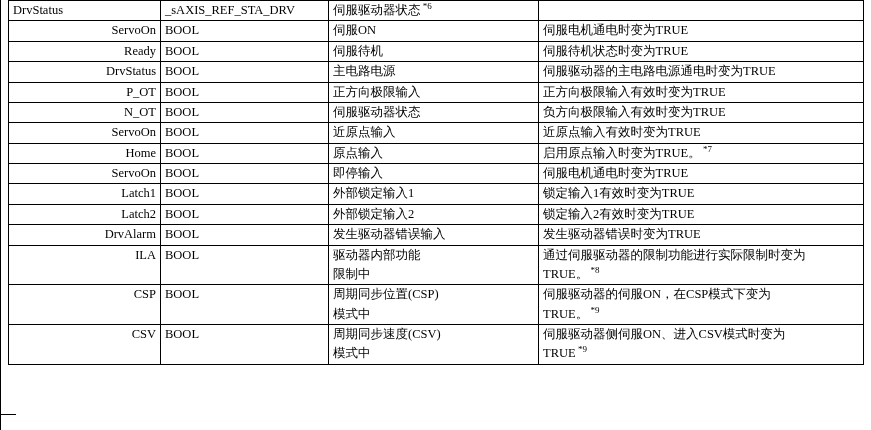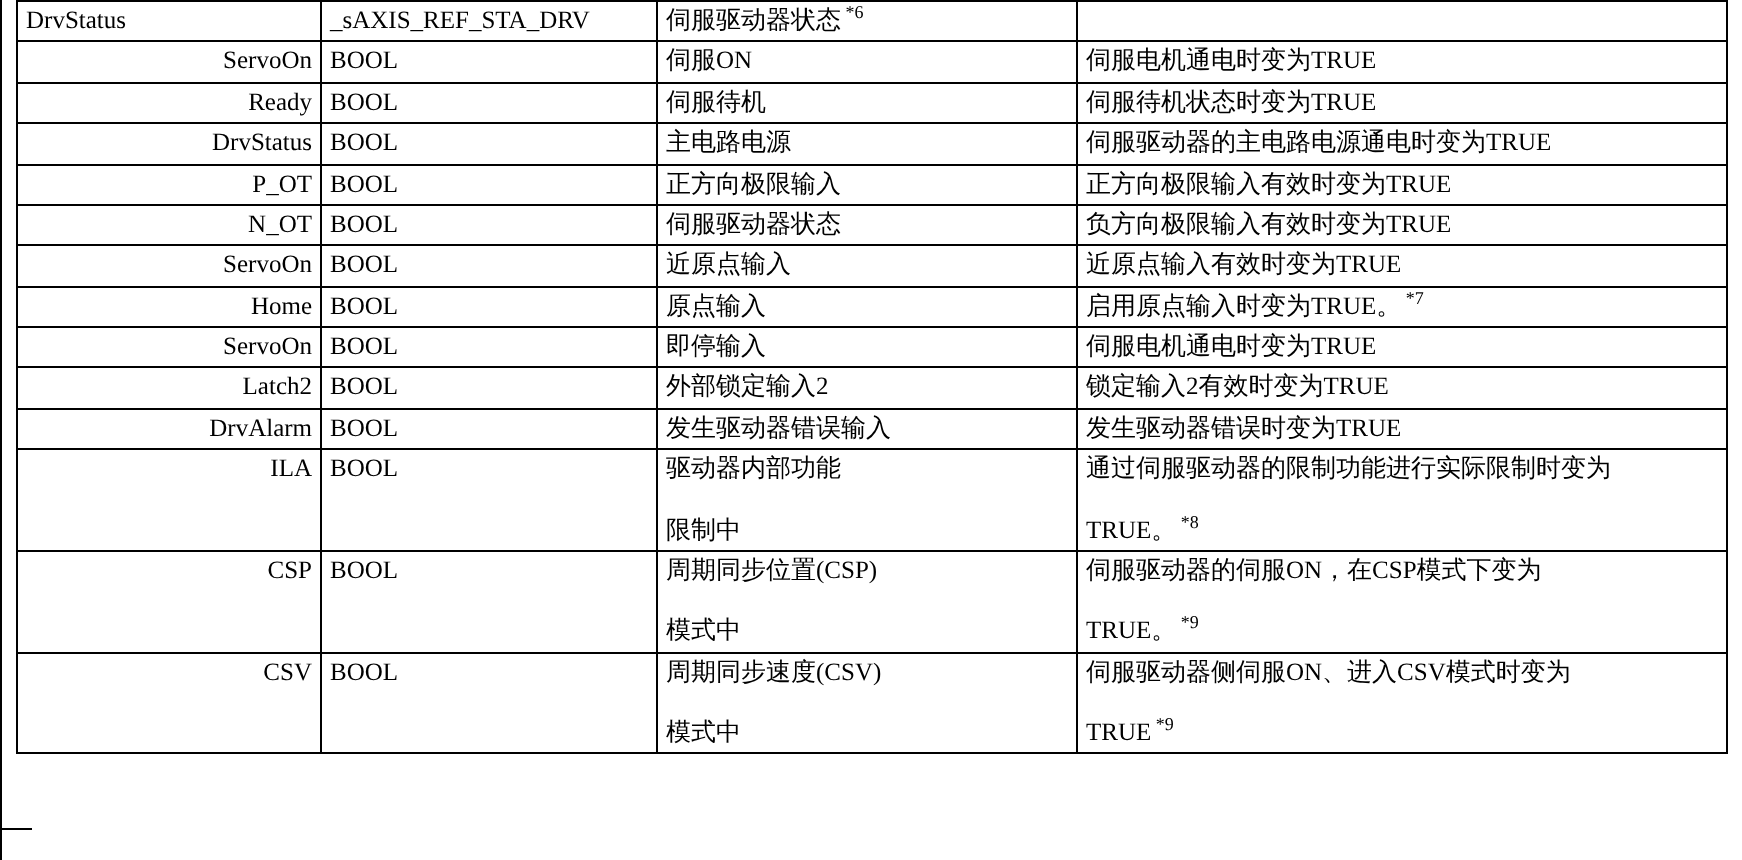--- a/index.html
+++ b/index.html
@@ -62,21 +62,21 @@
 
   td.name-0 { padding-left: 5px; }
   td.name-1 { padding-left: 30px; text-align: right; }
 
   .sup {
     font-size: 9px;
     vertical-align: super;
     line-height: 0;
   }
   .cell-line { display: block; white-space: pre-wrap; }
-  .cell-line + .cell-line { margin-top: 16px; }
+  .cell-line + .cell-line { margin-top: 5px; }
 </style>
 </head>
 <body>
 
 <div class="page">
   <div class="left-rule"></div>
   <div class="left-rule-bottom"></div>
 
   <table class="spec">
     <colgroup>
@@ -168,20 +168,30 @@
           <td class="name-1">ServoOn</td>
           <td>BOOL</td>
           <td>
             <span class="cell-line">即停输入</span>
           </td>
           <td>
             <span class="cell-line">伺服电机通电时变为TRUE</span>
           </td>
         </tr>
         <tr>
+          <td class="name-1">Latch1</td>
+          <td>BOOL</td>
+          <td>
+            <span class="cell-line">外部锁定输入1</span>
+          </td>
+          <td>
+            <span class="cell-line">锁定输入1有效时变为TRUE</span>
+          </td>
+        </tr>
+        <tr>
           <td class="name-1">Latch2</td>
           <td>BOOL</td>
           <td>
             <span class="cell-line">外部锁定输入2</span>
           </td>
           <td>
             <span class="cell-line">锁定输入2有效时变为TRUE</span>
           </td>
         </tr>
         <tr>

